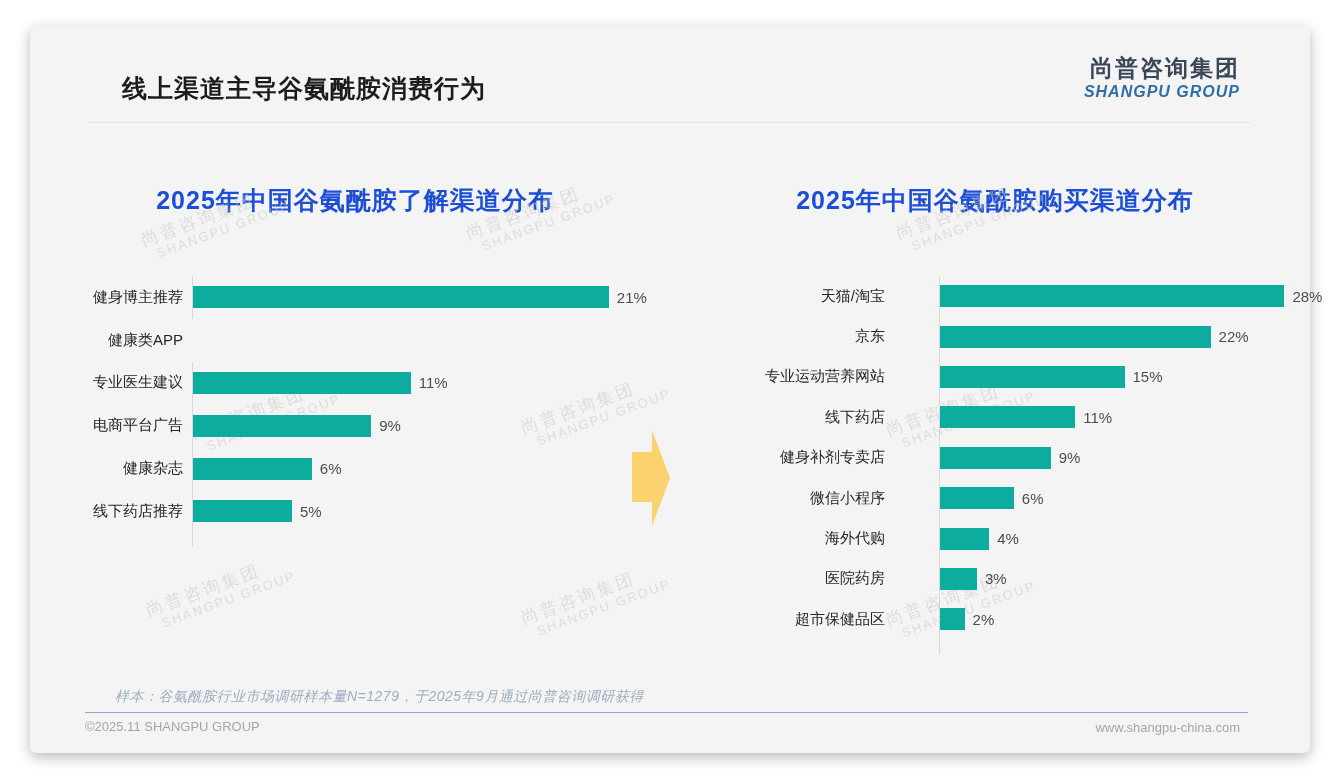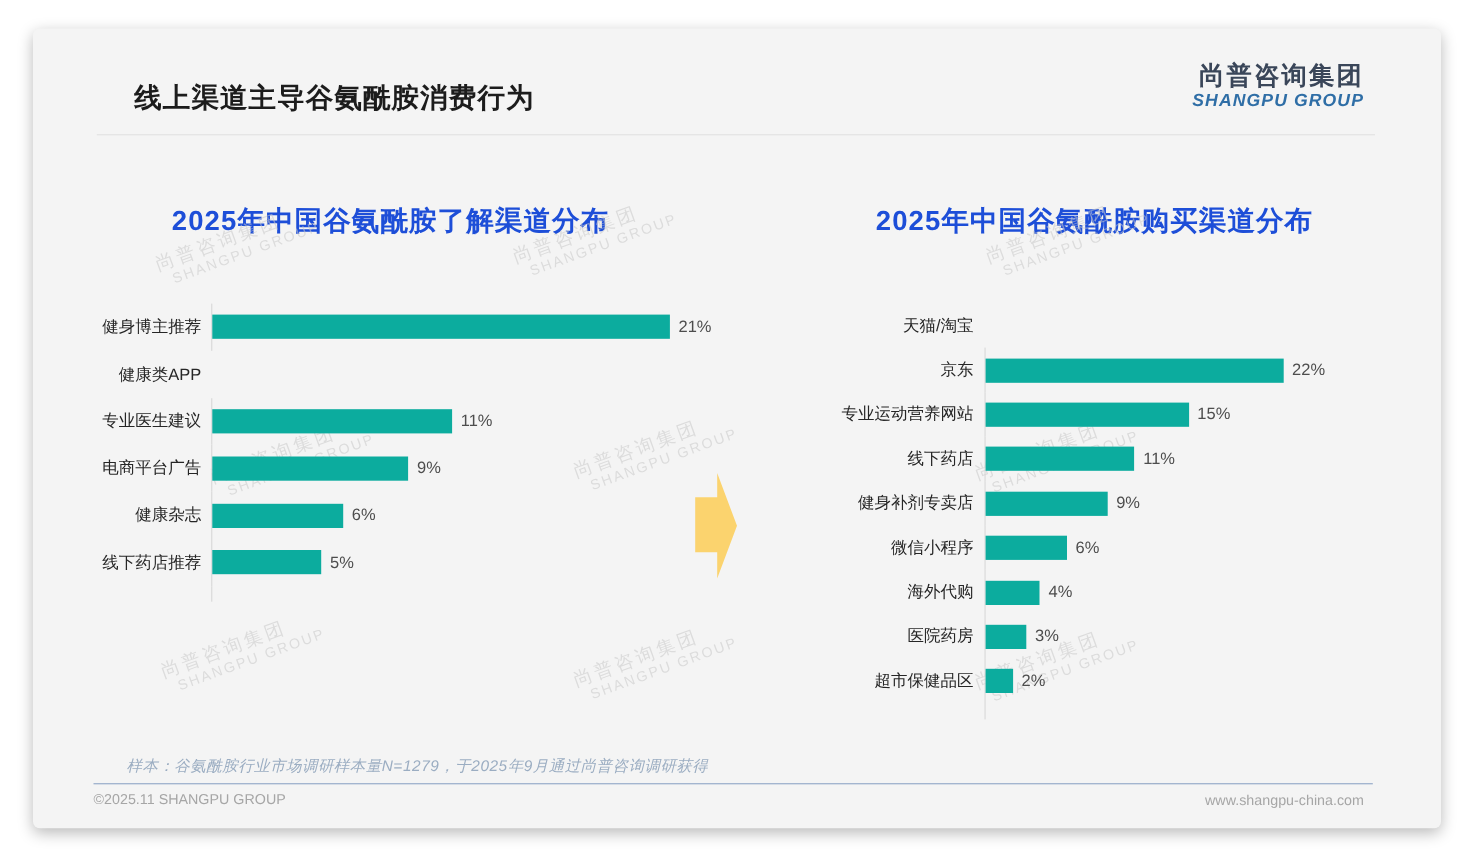--- a/index.html
+++ b/index.html
@@ -22,21 +22,21 @@
   .wm .wm-en{display:block;font-size:13px;letter-spacing:2px;padding-left:10px;}
   .wm1{left:140px;top:205px;} .wm2{left:465px;top:198px;} .wm3{left:895px;top:198px;}
   .wm4{left:190px;top:398px;} .wm5{left:520px;top:393px;} .wm6{left:885px;top:395px;}
   .wm7{left:145px;top:575px;} .wm8{left:520px;top:583px;} .wm9{left:885px;top:585px;}
   
   .chart{position:absolute;z-index:2;}
   .chart-0{left:73px;top:276px;width:600px;}
   .chart-1{left:745px;top:276px;width:540px;}
   .crow{display:flex;align-items:center;}
   .chart-0 .crow{height:42.8px;}
-  .chart-1 .crow{height:40.4px;}
+  .chart-1 .crow{height:40.4px;gap:44px;}
   .clab{font-size:15px;color:#262626;text-align:right;flex:none;}
   .chart-0 .clab{width:110px;padding-right:9px;}
   .chart-1 .clab{width:140px;padding-right:10px;}
   .cbarwrap{display:flex;align-items:center;border-left:1px solid #d8d8d8;height:100%;flex:1;}
   .cbar{height:22px;flex:none;}
   .cval{font-size:15px;color:#4d4d4d;margin-left:8px;white-space:nowrap;}
   .crow.tail{height:14px;}
   
   .arrow-shape{position:absolute;left:630px;top:425px;z-index:2;}
   
@@ -138,20 +138,24 @@
         </div>
       </div>
       <div class="crow tail">
         <div class="clab"></div>
         <div class="cbarwrap"></div>
       </div>
     </div>
   <div class="chart chart-1">
       <div class="crow">
         <div class="clab">天猫/淘宝</div>
+        <div class="cbarwrap">
+          <div class="cbar" style="width: 344.4px; background: rgb(12, 172, 158);"></div>
+          <div class="cval">28%</div>
+        </div>
       </div>
       <div class="crow">
         <div class="clab">京东</div>
         <div class="cbarwrap">
           <div class="cbar" style="width: 270.6px; background: rgb(12, 172, 158);"></div>
           <div class="cval">22%</div>
         </div>
       </div>
       <div class="crow">
         <div class="clab">专业运动营养网站</div>

